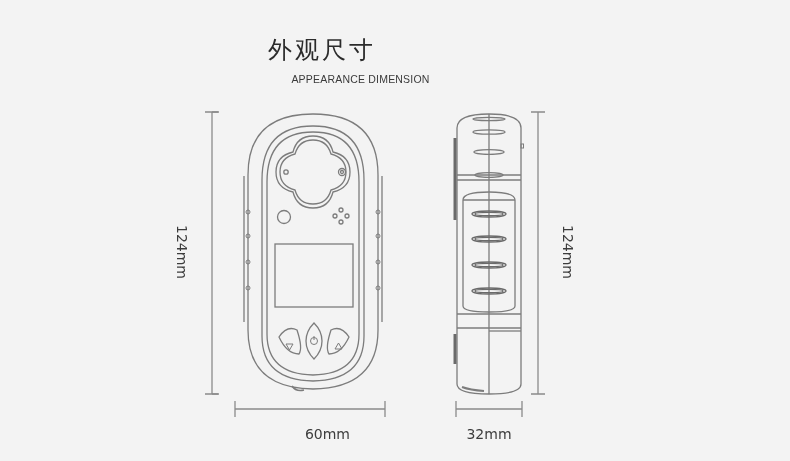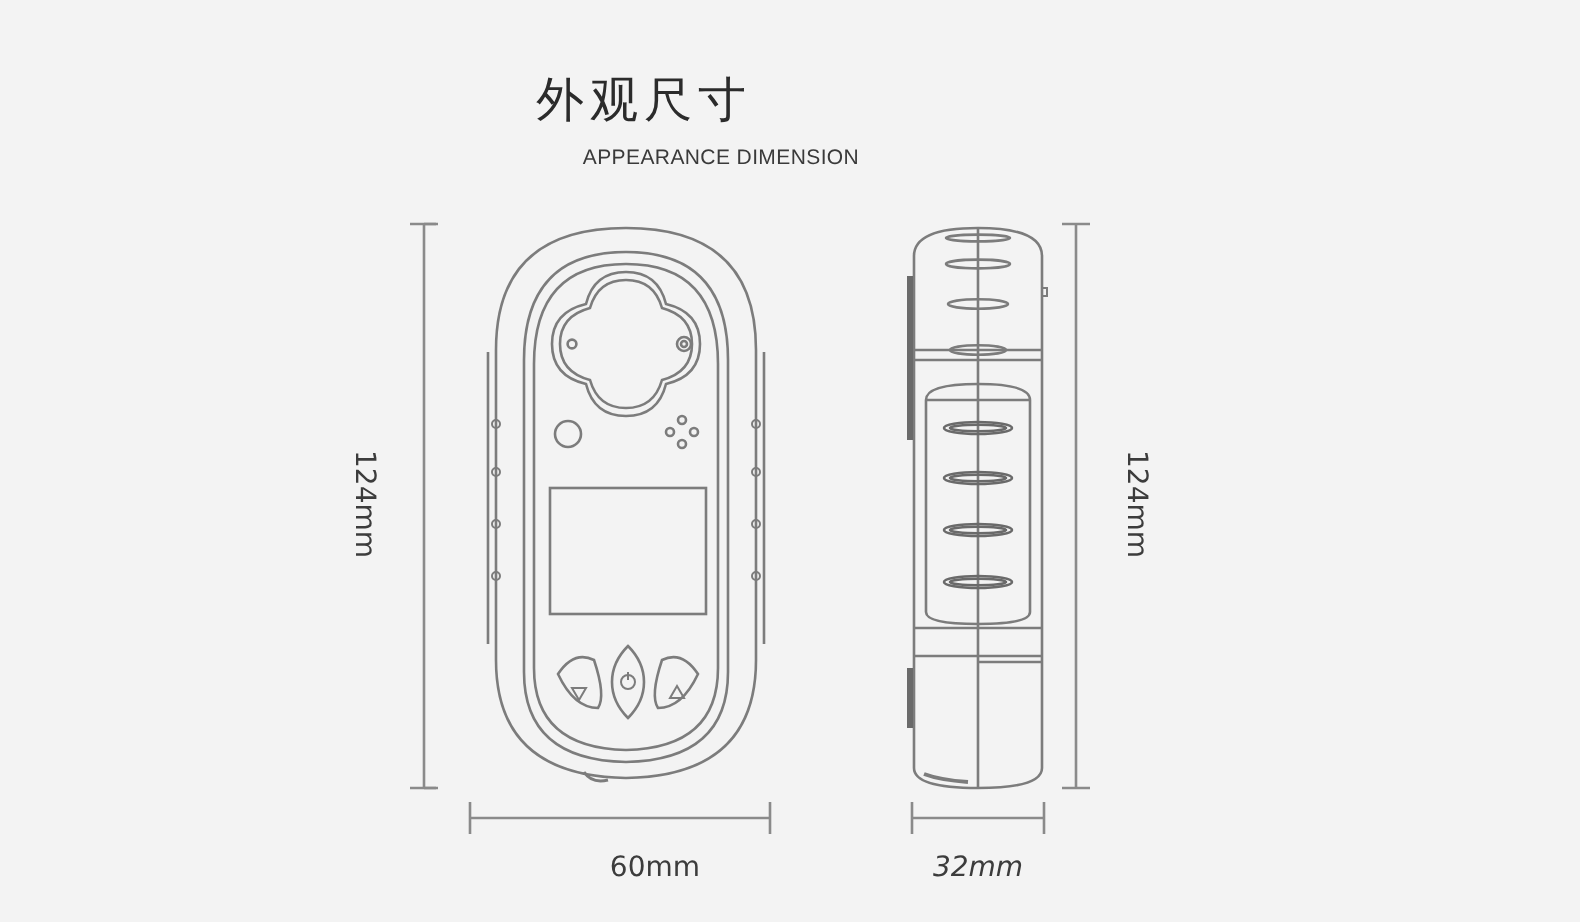--- a/index.html
+++ b/index.html
@@ -142,13 +142,13 @@
     <path d="M235 409 L385 409"></path>
 
     <path d="M456 401 L456 417 M522 401 L522 417"></path>
     <path d="M456 409 L522 409"></path>
   </g>
 </svg>
 
 <div class="dim-label dim-v" style="left:152px; top:244px; width:60px; text-align:center;">124mm</div>
 <div class="dim-label dim-v" style="left:538px; top:244px; width:60px; text-align:center;">124mm</div>
 <div class="dim-label" style="left:270px; top:426px; width:80px; text-align:right;">60mm</div>
-<div class="dim-label" style="left:449px; top:426px; width:80px; text-align:center;font-style:italic;">32mm</div>
+<div class="dim-label" style="left:449px; top:426px; width:80px; text-align:center;">32mm</div>
 
 </body></html>

